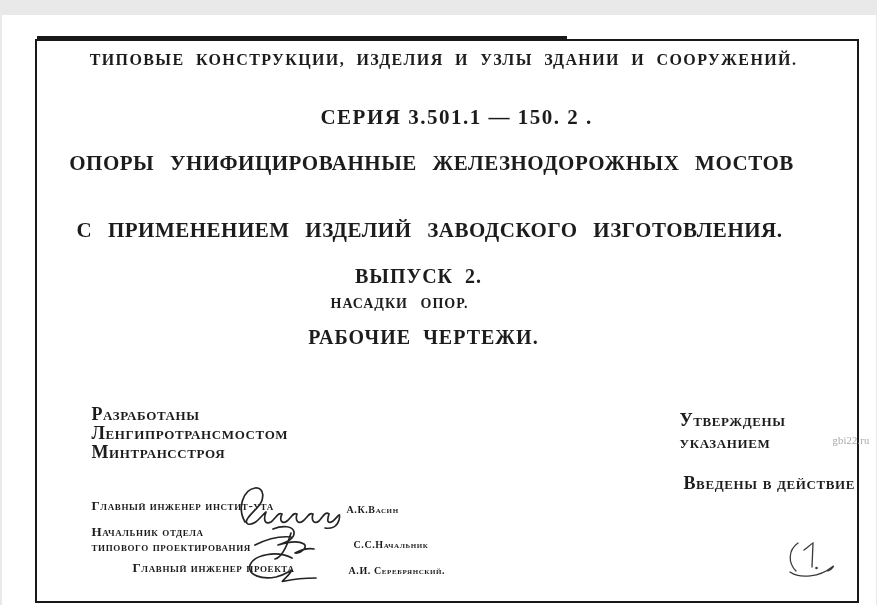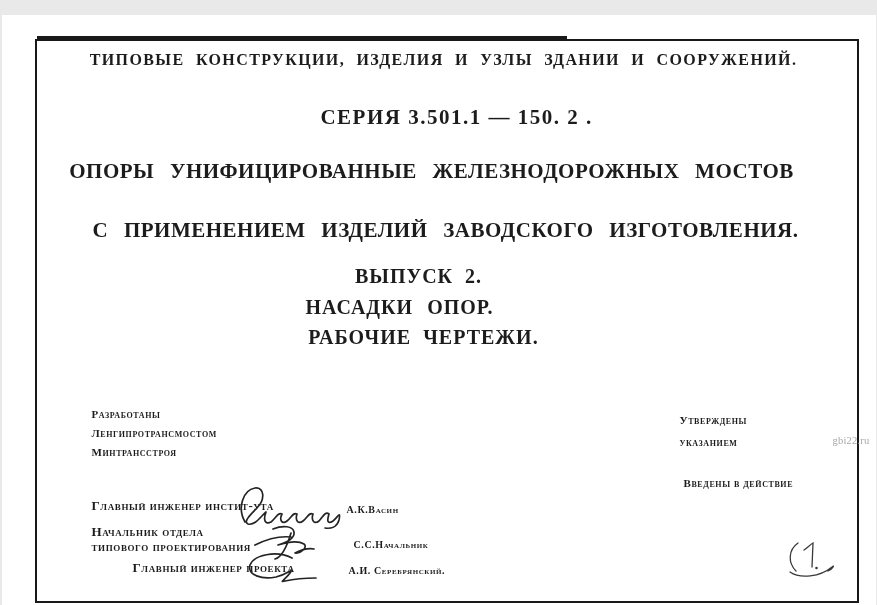--- a/index.html
+++ b/index.html
@@ -17,35 +17,35 @@
   .hdr{
     top:36px; left:442px; transform:translateX(-50%);
     font-size:16px; font-weight:bold; letter-spacing:1.4px; word-spacing:6px;
     white-space:nowrap;
   }
   .series{
     top:90px; left:455px; transform:translateX(-50%);
     font-size:21px; font-weight:bold; letter-spacing:1.5px; white-space:nowrap;
   }
   .title1{
-    top:144px; left:430px; transform:translateX(-50%);
+    top:136px; left:430px; transform:translateX(-50%);
     font-size:21px; font-weight:bold; letter-spacing:0.5px; word-spacing:10px; white-space:nowrap;
   }
   .title2{
-    top:203px; left:444px; transform:translateX(-50%);
+    top:203px; left:428px; transform:translateX(-50%);
     font-size:21px; font-weight:bold; letter-spacing:0.5px; word-spacing:10px; white-space:nowrap;
   }
   .issue{ top:250px; left:417px; transform:translateX(-50%);
     font-size:20px; font-weight:bold; letter-spacing:1px; word-spacing:6px; white-space:nowrap;}
   .sub1{ top:281px; left:398px; transform:translateX(-50%);
-    font-size:20px; font-weight:bold; letter-spacing:1px; word-spacing:8px; white-space:nowrap;}
+    font-size:14px; font-weight:bold; letter-spacing:1px; word-spacing:8px; white-space:nowrap;}
   .sub2{ top:311px; left:422px; transform:translateX(-50%);
     font-size:20px; font-weight:bold; letter-spacing:1px; word-spacing:6px; white-space:nowrap;}
   .ann{
-    font-size:11px; font-weight:bold; font-variant:small-caps;
+    font-size:18px; font-weight:bold; font-variant:small-caps;
     letter-spacing:0.6px; line-height:19px; white-space:nowrap;
   }
   .dev{ top:390px; left:90px; }
   .appr{ top:394px; left:678px; line-height:22px; }
   .effect{ top:459px; left:682px; }
   .sigrow-label{ left:90px; font-size:13px; line-height:15px; }
   .signame{ font-size:10px; }
   .r1l{ top:483px; } .r1n{ top:485px; left:345px; }
   .r2l{ top:509px; } .r2n{ top:520px; left:352px; }
   .r3l{ top:545px;padding-left:41px; } .r3n{ top:546px; left:347px; }

